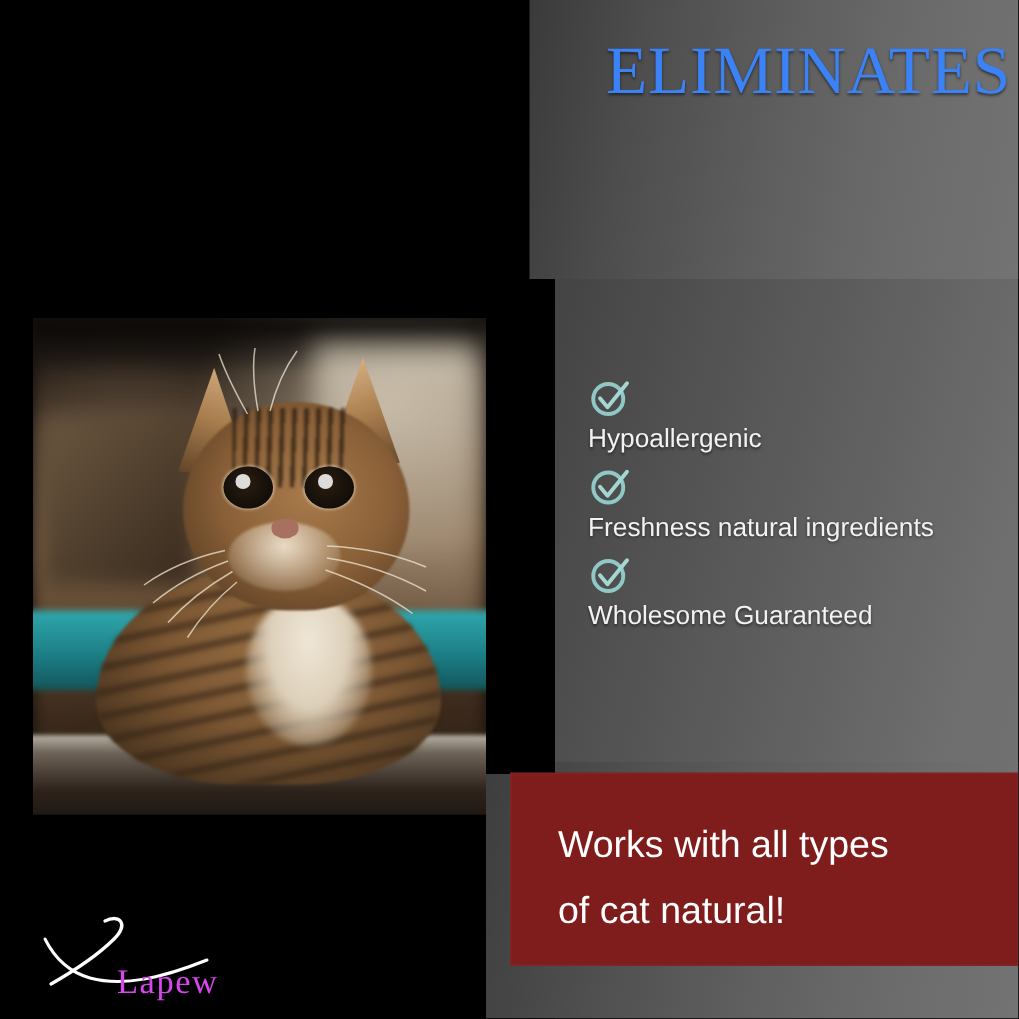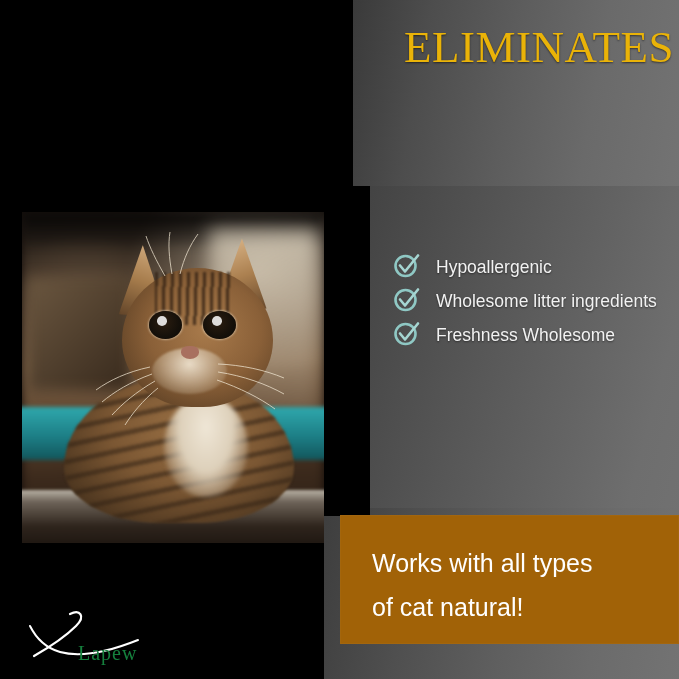--- a/index.html
+++ b/index.html
@@ -67,21 +67,21 @@
   .headline {
     position: absolute;
     left: 300px;
     top: 22px;
     width: 374px;
     text-align: right;
     font-family: "Liberation Serif", serif;
     font-size: 45px;
     line-height: 51px;
     letter-spacing: 0.5px;
-    color: #eab308;
+    color: #3b82f6;
     text-shadow: 0 1px 2px rgba(0,0,0,0.55);
   }
   .headline .hl-line { display: block; white-space: nowrap; }
 
   
   .photo-frame {
     position: absolute;
     left: 22px;
     top: 212px;
     width: 302px;
@@ -228,22 +228,23 @@
 
   
   .benefits {
     position: absolute;
     left: 392px;
     top: 252px;
     width: 282px;
   }
   .benefit-row {
     display: flex;
-    align-items: flex-end;
+    align-items: flex-start;
     margin-bottom: 6px;
+    flex-direction: column;
   }
   .check-icon {
     flex: 0 0 auto;
     width: 30px;
     height: 30px;
     margin-right: 14px;
     margin-top: -2px;
   }
   .benefit-text {
     font-size: 17.5px;
@@ -253,21 +254,21 @@
     text-shadow: 0 1px 2px rgba(0,0,0,0.5);
   }
 
   
   .callout {
     position: absolute;
     left: 340px;
     top: 515px;
     width: 339px;
     height: 129px;
-    background: #a16207;
+    background: #7f1d1d;
     box-shadow: inset 0 0 0 1px rgba(255,255,255,0.03);
   }
   .callout-text {
     position: absolute;
     left: 32px;
     top: 26px;
     width: 290px;
     font-size: 25px;
     line-height: 44px;
     color: #ffffff;
@@ -288,23 +289,23 @@
     left: 26px;
     top: 604px;
     width: 130px;
     height: 62px;
   }
   .logo-word {
     position: absolute;
     left: 52px;
     top: 38px;
     font-family: "Liberation Serif", serif;
-    font-size: 20px;
+    font-size: 23px;
     letter-spacing: 1px;
-    color: #15803d;
+    color: #d946ef;
   }
 </style>
 </head>
 <body>
 
 <div id="poster">
 
   <div class="bg-black"></div>
   <div class="bg-gray-panel"></div>
   <div class="bg-gray-top"></div>
@@ -368,31 +369,31 @@
     </div>
 
 
     <div class="benefit-row">
       <span class="check-icon">
         <svg viewBox="0 0 30 30" width="30" height="30">
           <circle cx="13.5" cy="16" r="10" fill="none" stroke="#8fc8c4" stroke-width="2.6"></circle>
           <path d="M8 15.5 L13 21.5 L26 5.5" fill="none" stroke="#a6d6d2" stroke-width="2.6" stroke-linecap="round" stroke-linejoin="round"></path>
         </svg>
       </span>
-      <span class="benefit-text">Wholesome litter ingredients</span>
+      <span class="benefit-text">Freshness natural ingredients</span>
     </div>
 
     <div class="benefit-row">
       <span class="check-icon">
         <svg viewBox="0 0 30 30" width="30" height="30">
           <circle cx="13.5" cy="16" r="10" fill="none" stroke="#8fc8c4" stroke-width="2.6"></circle>
           <path d="M8 15.5 L13 21.5 L26 5.5" fill="none" stroke="#a6d6d2" stroke-width="2.6" stroke-linecap="round" stroke-linejoin="round"></path>
         </svg>
       </span>
-      <span class="benefit-text">Freshness Wholesome</span>
+      <span class="benefit-text">Wholesome Guaranteed</span>
     </div>
 
   </div>
 
   <div class="callout-notch"></div>
   <div class="callout">
     <div class="callout-text">
       <div>Works with all types</div>
       <div>of cat natural!</div>
     </div>

